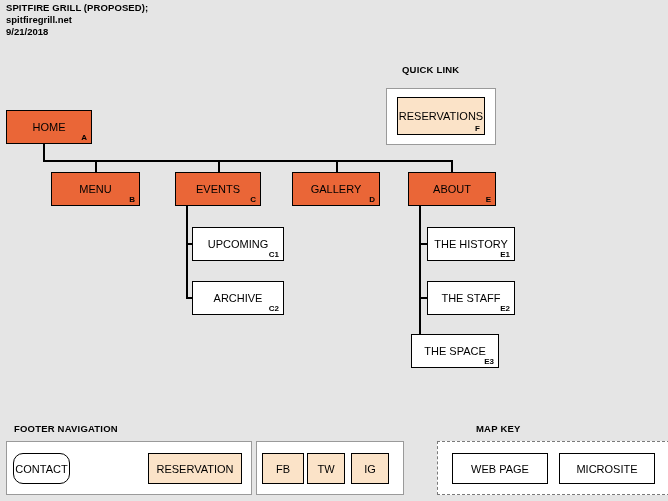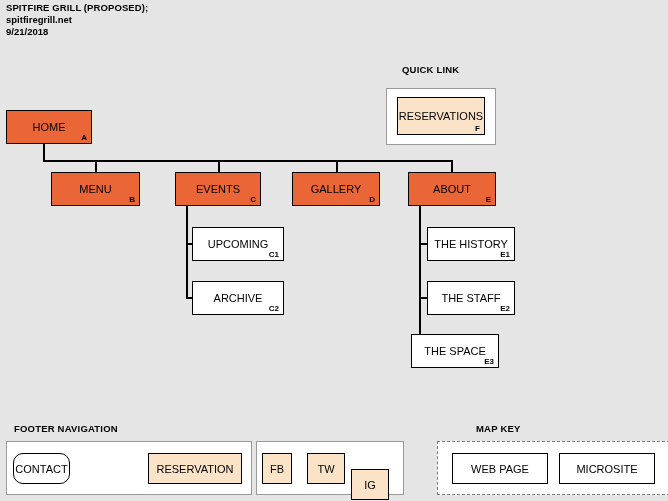--- a/index.html
+++ b/index.html
@@ -182,27 +182,27 @@
   <div class="frame" style="left:6px; top:441px; width:246px; height:54px;"></div>
   <div class="frame" style="left:256px; top:441px; width:148px; height:54px;"></div>
 
   <div class="node" style="left:13px; top:453px; width:57px; height:31px;border-radius:10px;">
     <span class="label">CONTACT</span>
   </div>
   <div class="node cream" style="left:148px; top:453px; width:94px; height:31px;">
     <span class="label">RESERVATION</span>
   </div>
 
-  <div class="node cream" style="left:262px; top:453px; width:30px; height:31px;">
+  <div class="node cream" style="left:262px; top:453px; width:42px; height:31px;">
     <span class="label">FB</span>
   </div>
   <div class="node cream" style="left:307px; top:453px; width:38px; height:31px;">
     <span class="label">TW</span>
   </div>
-  <div class="node cream" style="left:351px; top:453px; width:38px; height:31px;margin-top:16px;">
+  <div class="node cream" style="left:351px; top:453px; width:38px; height:31px;">
     <span class="label">IG</span>
   </div>
 
   <div class="section-heading" style="left:476px; top:423px;">MAP KEY</div>
   <div class="frame-dashed" style="left:437px; top:441px; width:238px; height:54px;"></div>
 
   <div class="node" style="left:452px; top:453px; width:96px; height:31px;">
     <span class="label">WEB PAGE</span>
   </div>
   <div class="node" style="left:559px; top:453px; width:96px; height:31px;">

